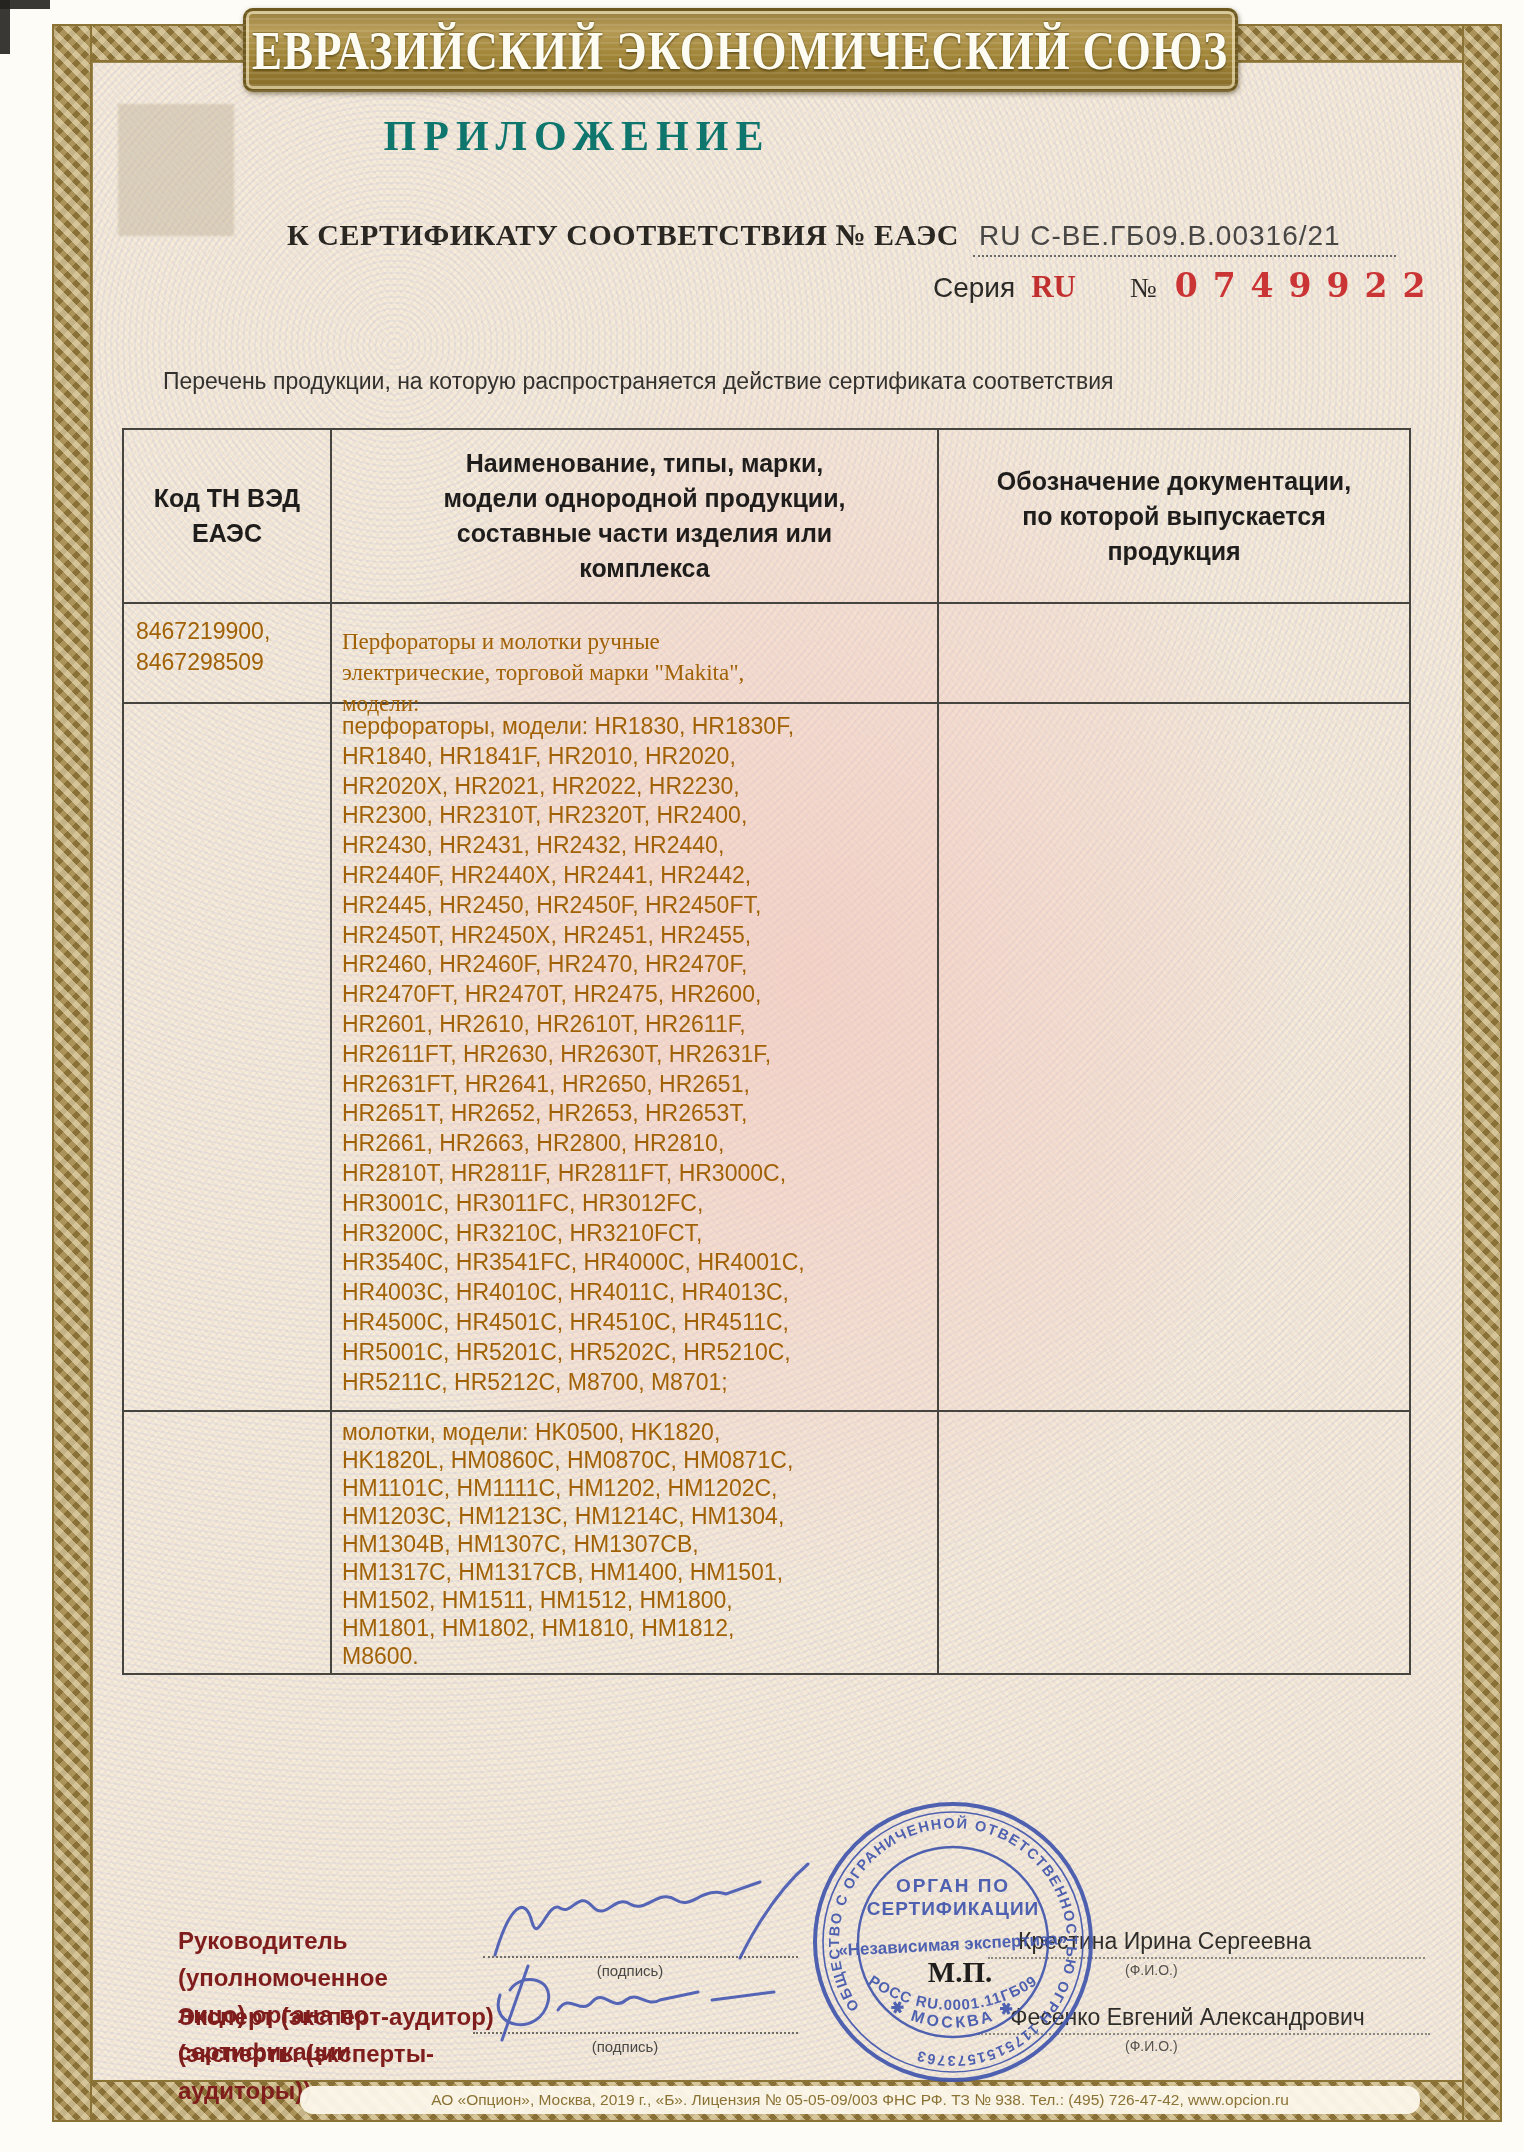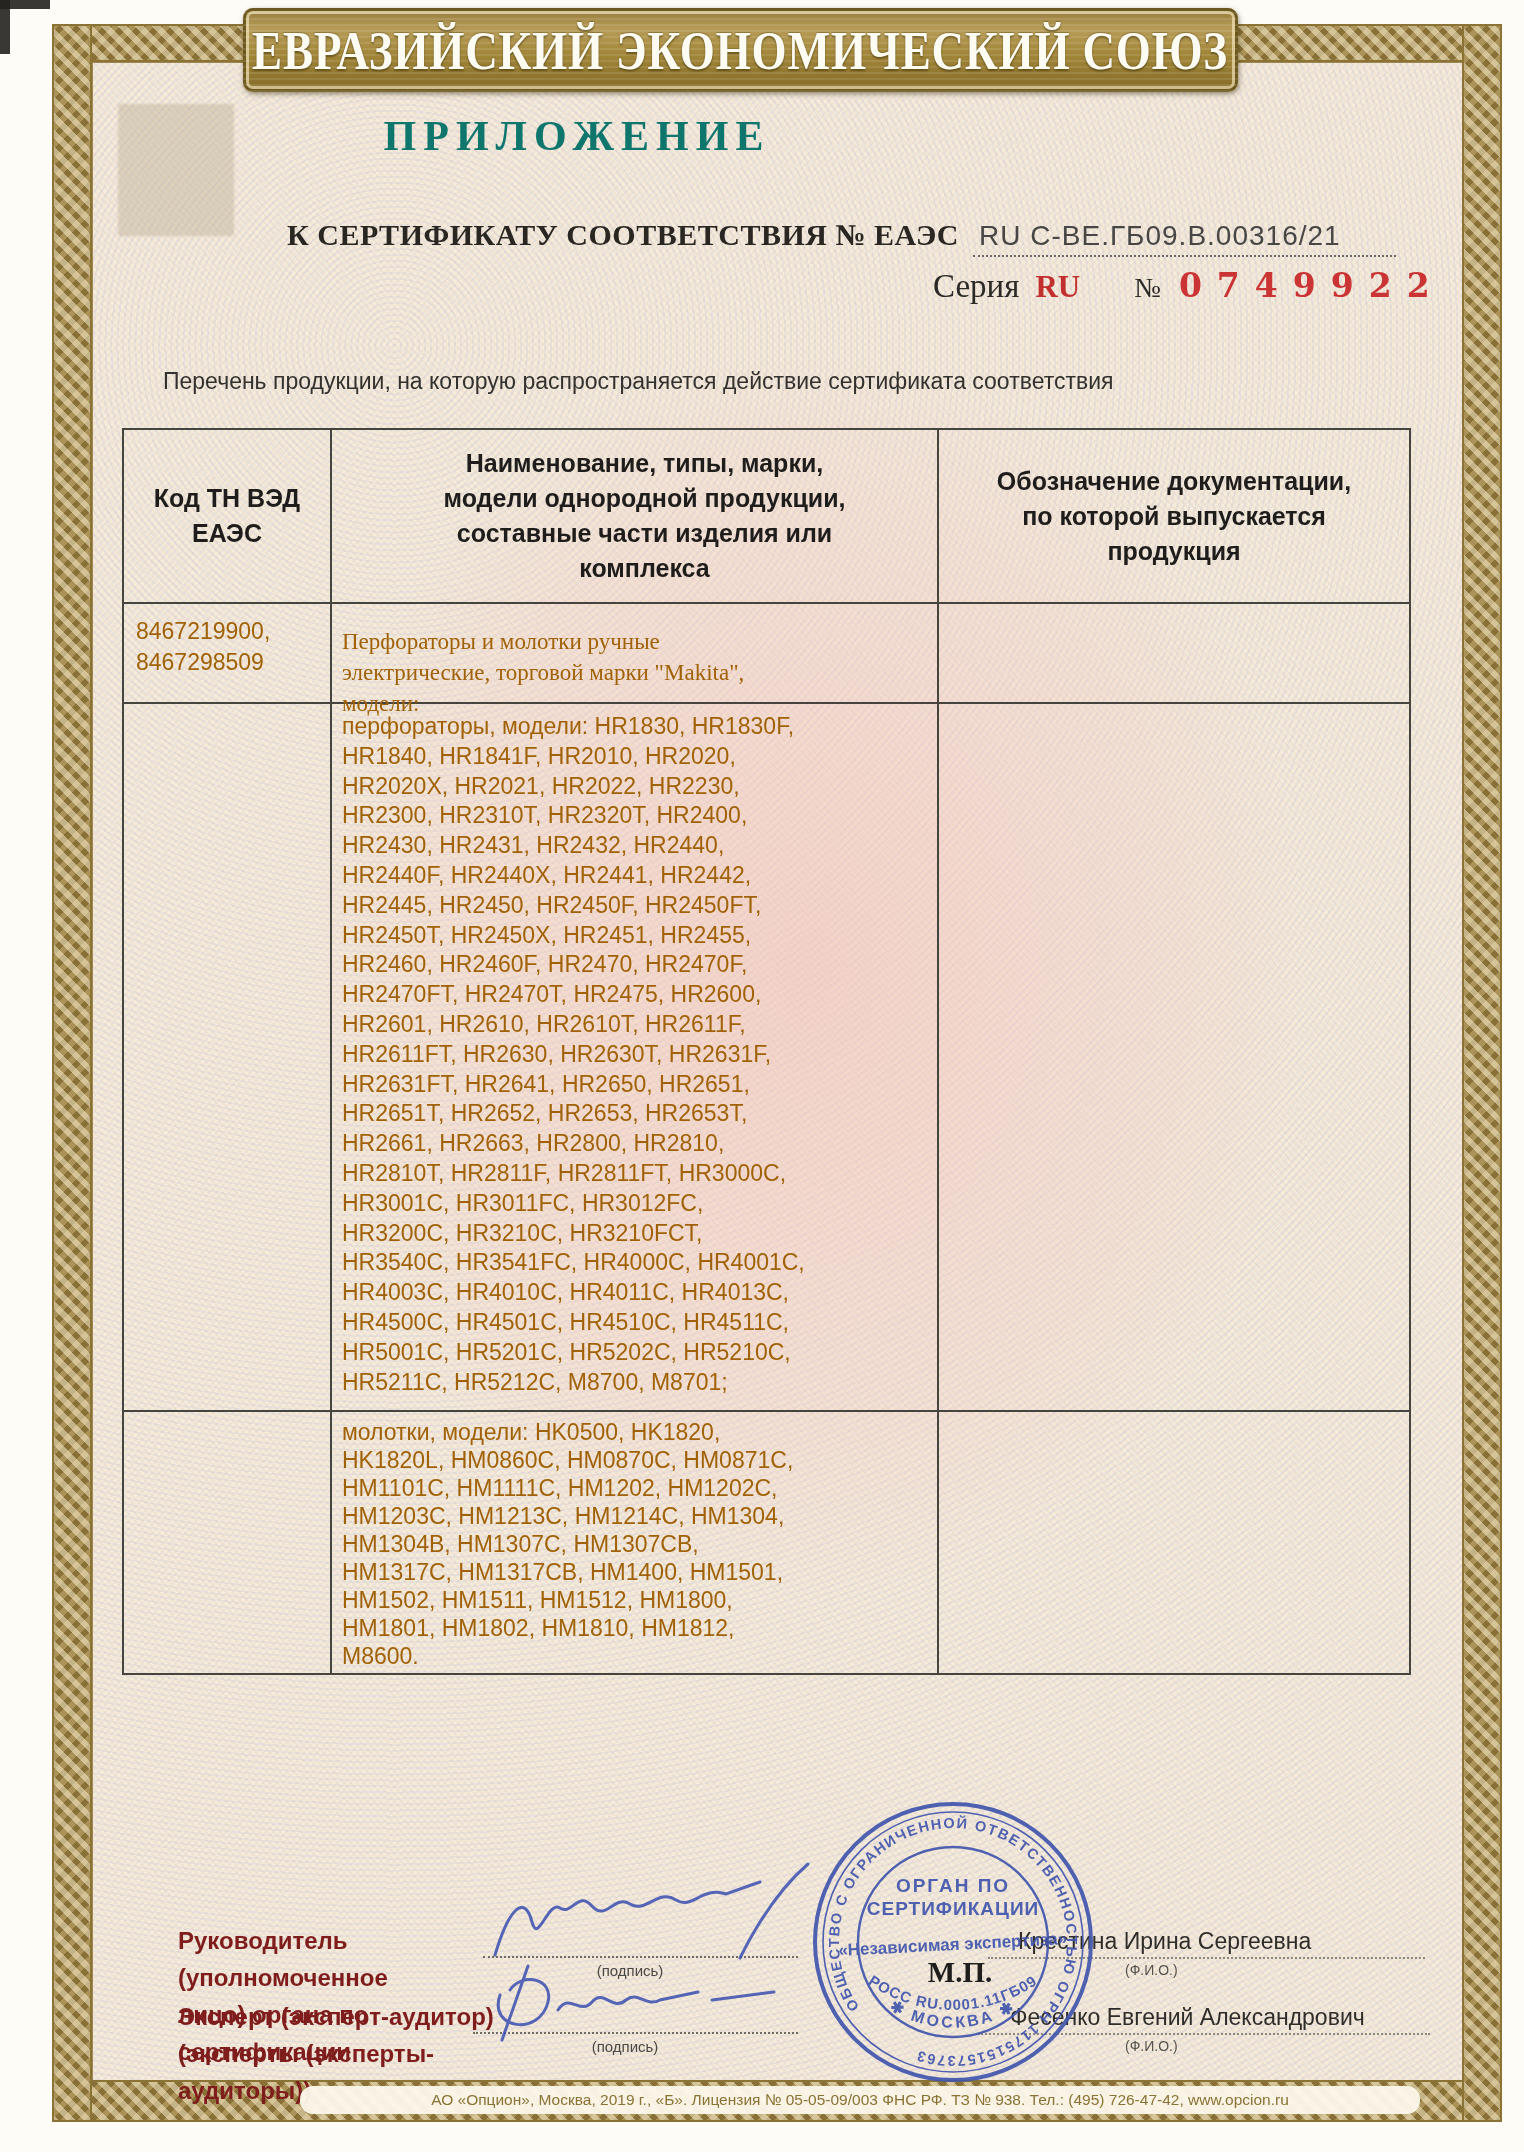--- a/index.html
+++ b/index.html
@@ -45,21 +45,21 @@
     text-shadow:0 2px 2px rgba(70,55,10,.6), 0 -1px 1px rgba(70,55,10,.35);z-index:1;}
 
   .title{left:362px;top:112px;width:430px;text-align:center;color:#0f766e;
     font-family:"Liberation Serif",serif;font-weight:700;font-size:42px;letter-spacing:7px;}
 
   .cert-line{left:287px;top:218px;display:flex;align-items:baseline;gap:14px;}
   .cert-label{font-family:"Liberation Serif",serif;font-weight:700;font-size:30px;color:#2a2723;letter-spacing:.5px;}
   .cert-number{font-size:28px;color:#474645;letter-spacing:1px;border-bottom:2px dotted #6a6a6a;padding:0 55px 3px 6px;}
 
   .series-line{left:933px;top:266px;display:flex;align-items:baseline;}
-  .series-label{font-family:Liberation Serif, serif;font-size:33px;color:#2c2a26;}
+  .series-label{font-family:Liberation Sans, sans-serif;font-size:28px;color:#2c2a26;}
   .series-value{font-family:"Liberation Serif",serif;font-weight:700;font-size:31px;color:#c22f2f;margin-left:16px;}
   .number-sign{font-family:"Liberation Serif",serif;font-size:28px;color:#2c2a26;margin-left:54px;}
   .form-number{font-family:"DejaVu Serif",serif;font-weight:600;font-size:33px;color:#cb3434;letter-spacing:15px;margin-left:18px;}
 
   .intro{left:163px;top:356px;font-size:23px;color:#33312e;margin-top:12px;}
 
   
   .ptable{left:122px;top:428px;width:1285px;height:1243px;border:2px solid #46443f;}
   .vline{top:0;height:100%;width:2px;background:#46443f;}
   .hline{left:0;width:100%;height:2px;background:#46443f;}

